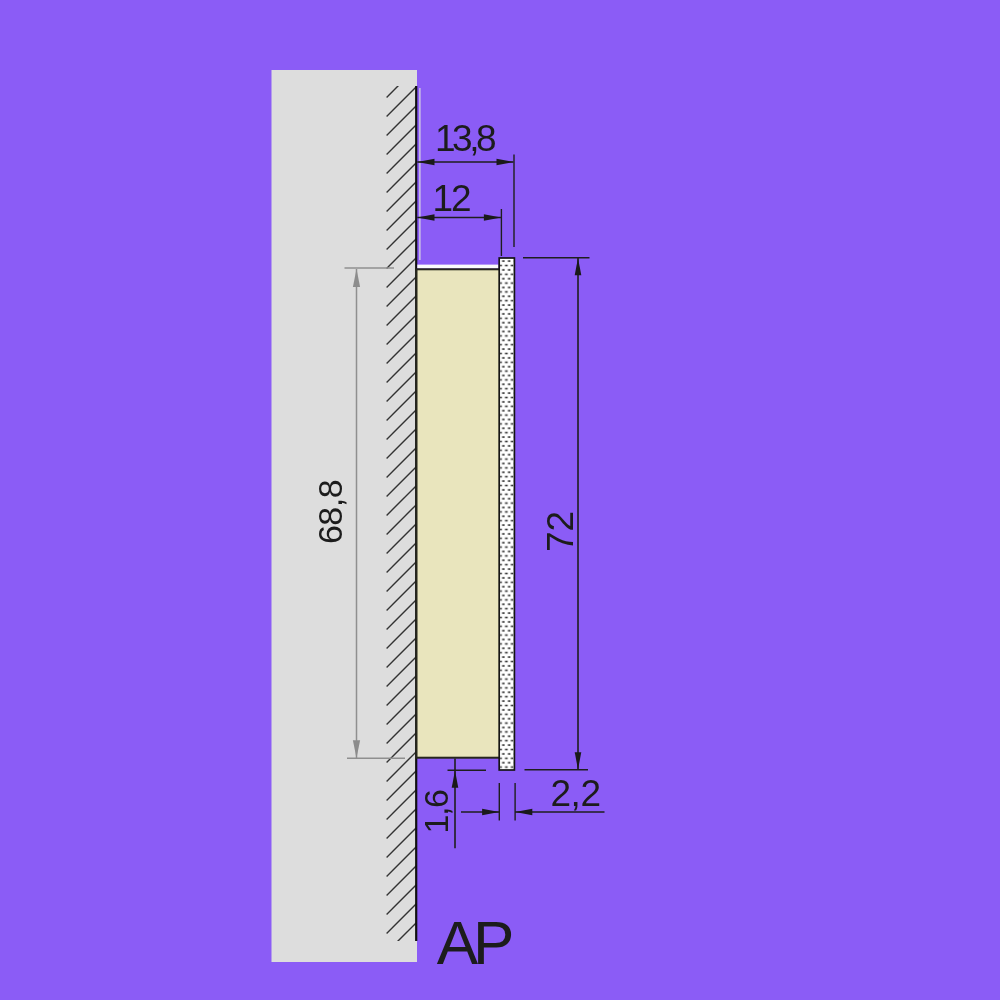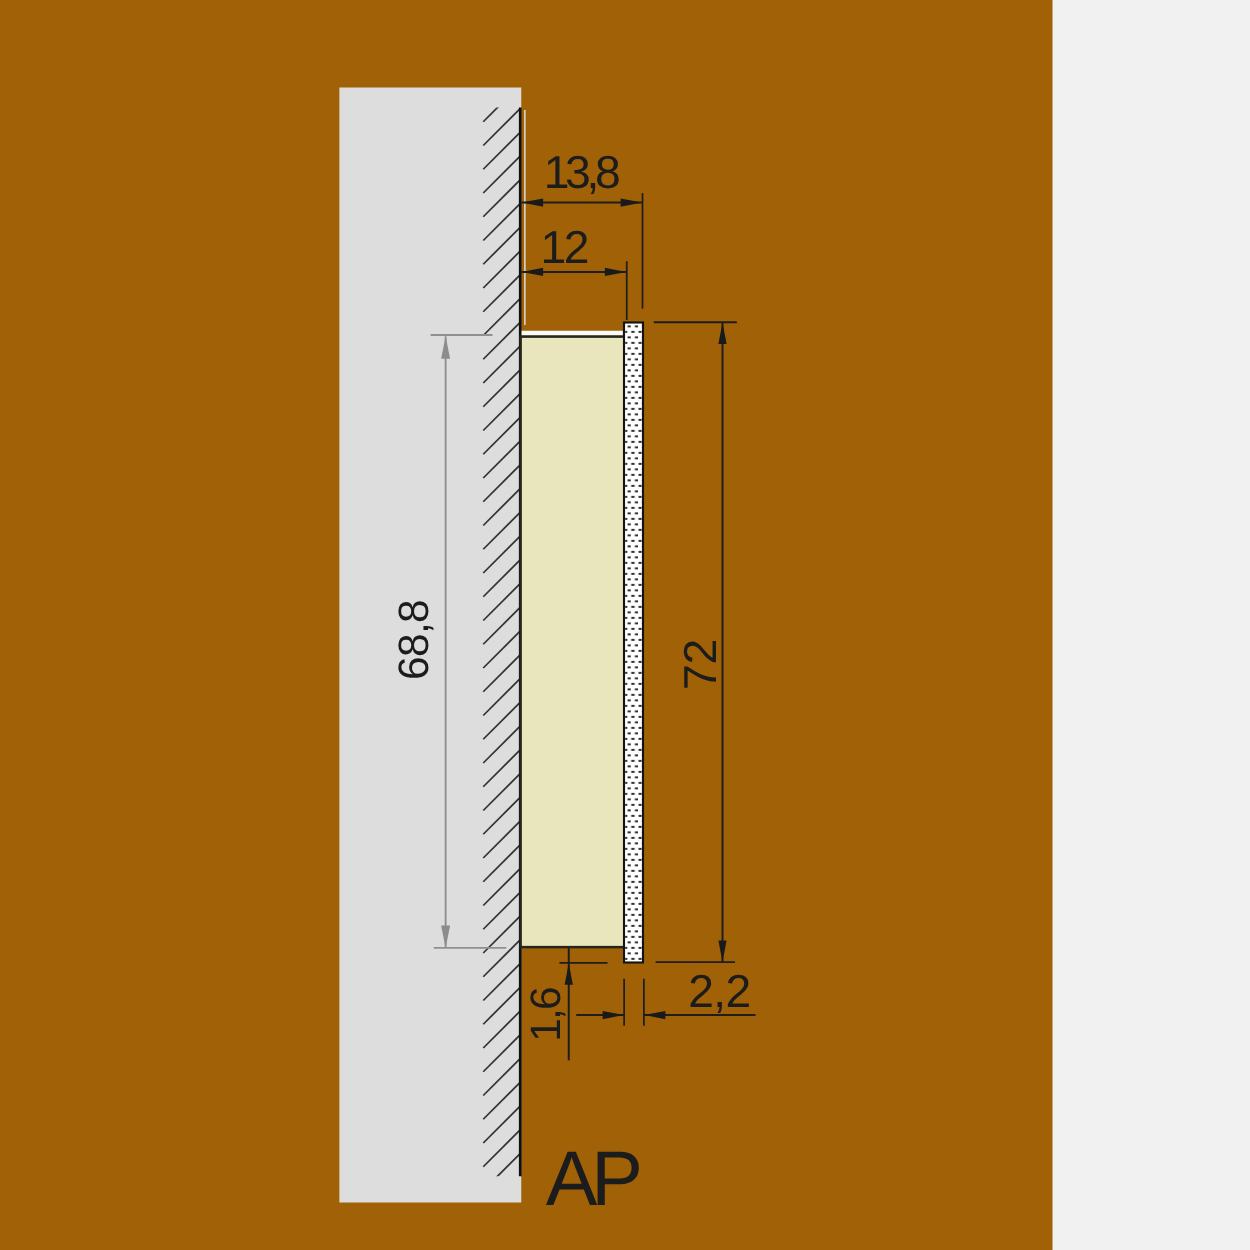--- a/index.html
+++ b/index.html
@@ -1,16 +1,16 @@
 <!DOCTYPE html>
 <html><head>
 <meta charset="utf-8">
 <style>
   html,body{margin:0;padding:0;background:#f1f1f2;}
-  .page{position:relative;width:842px;height:1000px;background:#a16207;overflow:hidden;}
+  .page{position:relative;width:1000px;height:1000px;background:#8b5cf6;overflow:hidden;}
   text{font-family:"Liberation Sans",sans-serif;fill:#1c1c1c;}
 </style>
 </head>
 <body>
 <div class="page">
 <svg width="1000" height="1000" viewBox="0 0 1000 1000">
   <defs>
 
     <pattern id="stip" width="5.8" height="8.8" patternUnits="userSpaceOnUse">
       <rect x="0.4" y="0.7" width="2.7" height="1.6" fill="#333333"></rect>

